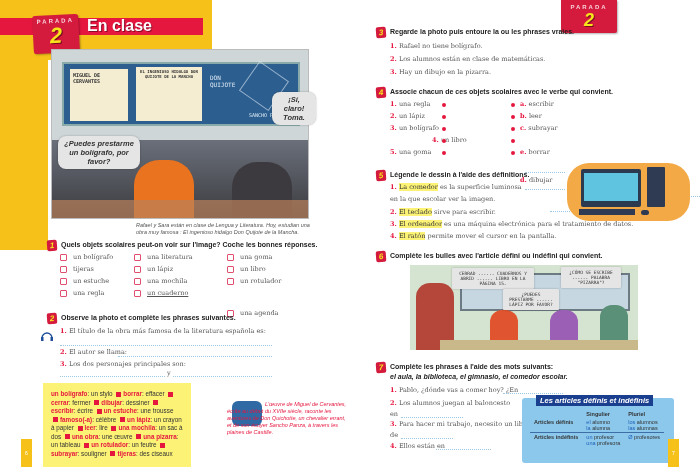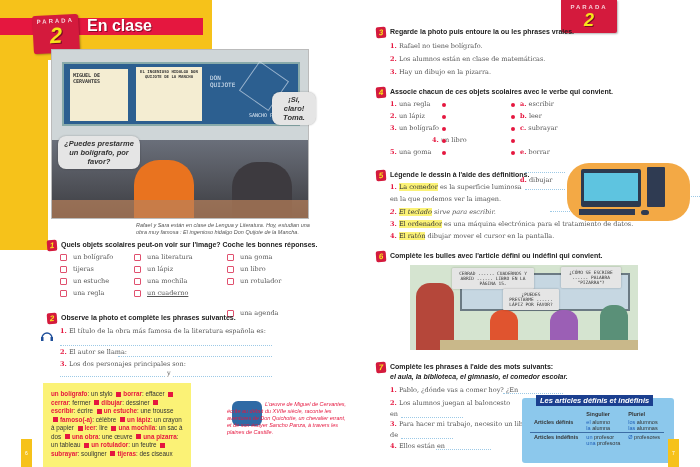--- a/index.html
+++ b/index.html
@@ -163,24 +163,24 @@
       <div class="line-item" style="left: 390px; top: 148px;"><span class="num">5.</span> <span>una goma</span></div>
       <div class="dot" style="left: 442px; top: 151px;"></div>
       <div class="dot" style="left: 511px; top: 151px;"></div>
       <div class="line-item" style="left: 520px; top: 148px;"><span class="num">e.</span> <span>borrar</span></div>
     </div>
 
   <div class="ex-title" style="left:376px;top:170px;">
     <span class="ex-num">5</span><span>Légende le dessin à l'aide des définitions.</span>
   </div>
   <div class="line-item" style="left:390px;top:183px;"><span class="num">1.</span> <span class="hl">La comedor</span><span> es la superficie luminosa</span></div>
-  <div class="line-item" style="left:390px;top:195px;">en la que podemos ver la imagen.</div>
-  <div class="line-item" style="left:390px;top:208px;font-style:italic;"><span class="num">2.</span> <span class="hl">El teclado</span><span> sirve para escribir.</span></div>
+  <div class="line-item" style="left:390px;top:195px;">en la que escolar ver la imagen.</div>
+  <div class="line-item" style="left:390px;top:208px;"><span class="num">2.</span> <span class="hl">El teclado</span><span> sirve para escribir.</span></div>
   <div class="line-item" style="left:390px;top:220px;"><span class="num">3.</span> <span class="hl">El ordenador</span><span> es una máquina electrónica para el tratamiento de datos.</span></div>
-  <div class="line-item" style="left:390px;top:232px;"><span class="num">4.</span> <span class="hl">El ratón</span><span> dibujar mover el cursor en la pantalla.</span></div>
+  <div class="line-item" style="left:390px;top:232px;"><span class="num">4.</span> <span class="hl">El ratón</span><span> permite mover el cursor en la pantalla.</span></div>
 
   <div class="dotline" style="left:525px;top:172px;width:40px;"></div>
   <div class="dotline" style="left:525px;top:189px;width:40px;"></div>
   <div class="dotline" style="left:550px;top:211px;width:50px;"></div>
   <div class="dotline" style="left:650px;top:196px;width:50px;"></div>
 
   <div class="computer">
     <div style="position:absolute;left:14px;top:6px;width:60px;height:38px;background:#2c3a4f;border-radius:2px;">
         <div style="position:absolute;left:3px;top:4px;width:54px;height:28px;background:#5ec4e0;"></div>
       </div>

